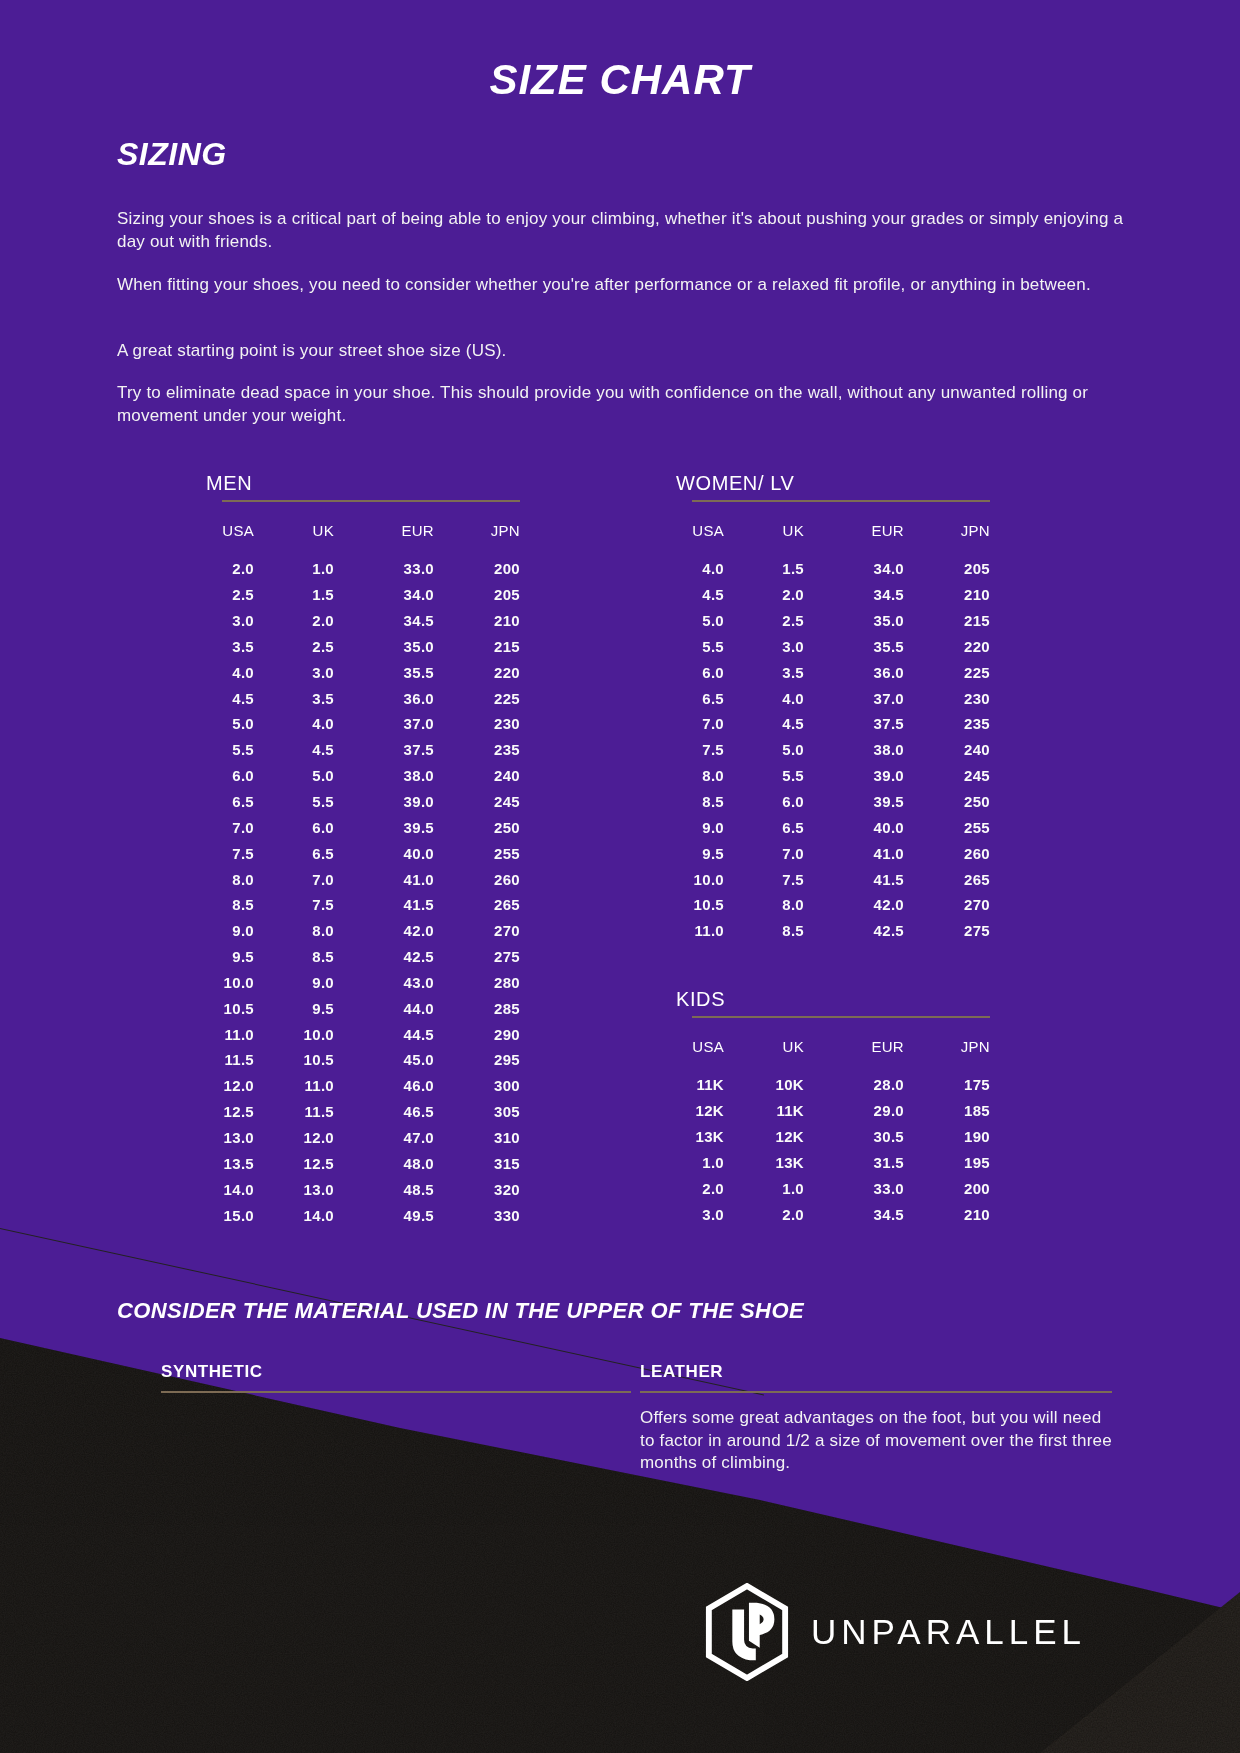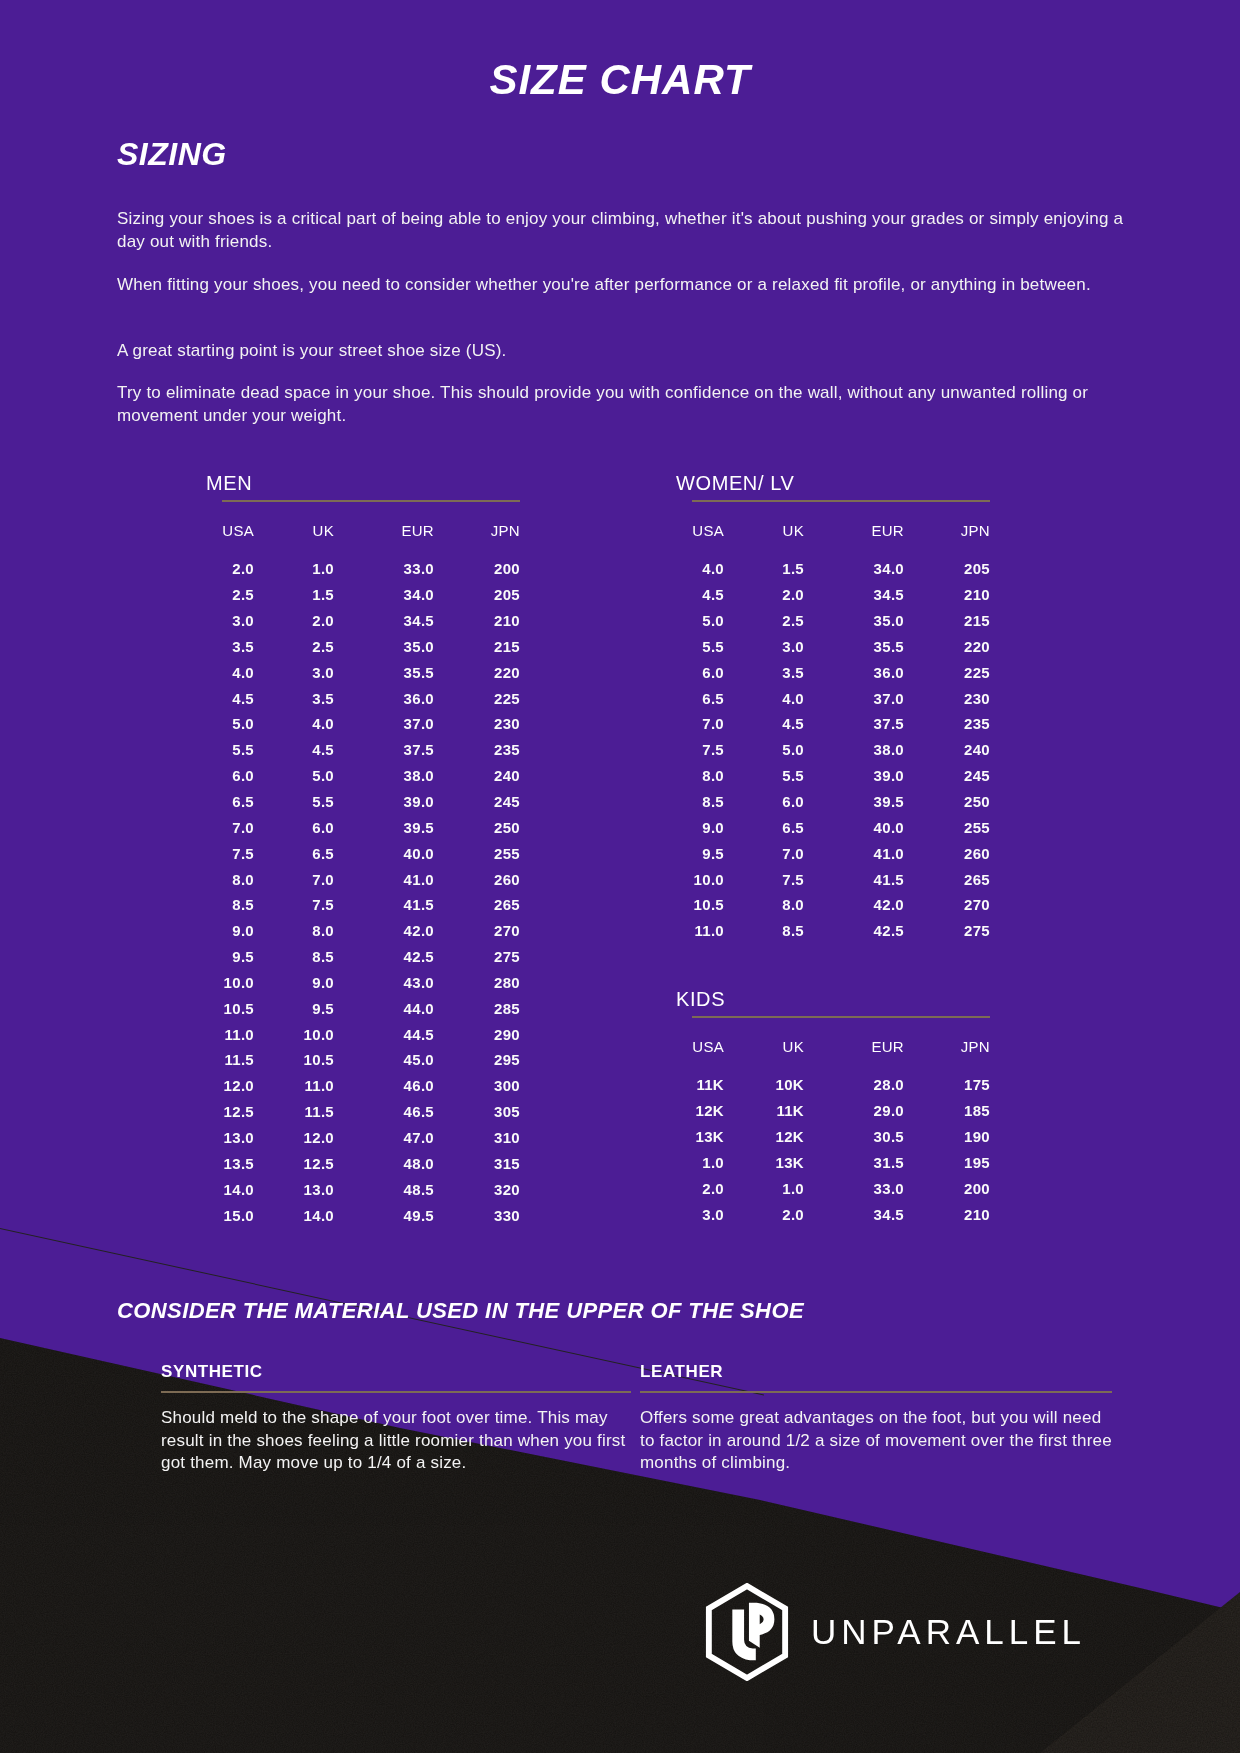--- a/index.html
+++ b/index.html
@@ -406,21 +406,20 @@
           <div class="td">210</div>
         </div>
       </div>
   </div>
 
   <div class="h-material">CONSIDER THE MATERIAL USED IN THE UPPER OF THE SHOE</div>
 
   <div class="mat mat-synthetic">
     <div class="mat-title">SYNTHETIC</div>
     <div class="mat-underline" style="background: rgb(125, 107, 84);"></div>
-    <div class="mat-text">Should meld to the shape of your foot over time. This may result in the shoes feeling a little roomier than when you first got them. May move up to 1/4 of a size.</div>
   </div>
 
   <div class="mat mat-leather">
     <div class="mat-title">LEATHER</div>
     <div class="mat-underline" style="background: rgb(125, 107, 84);"></div>
     <div class="mat-text">Offers some great advantages on the foot, but you will need to factor in around 1/2 a size of movement over the first three months of climbing.</div>
   </div>
 
 
   <div class="logo">

